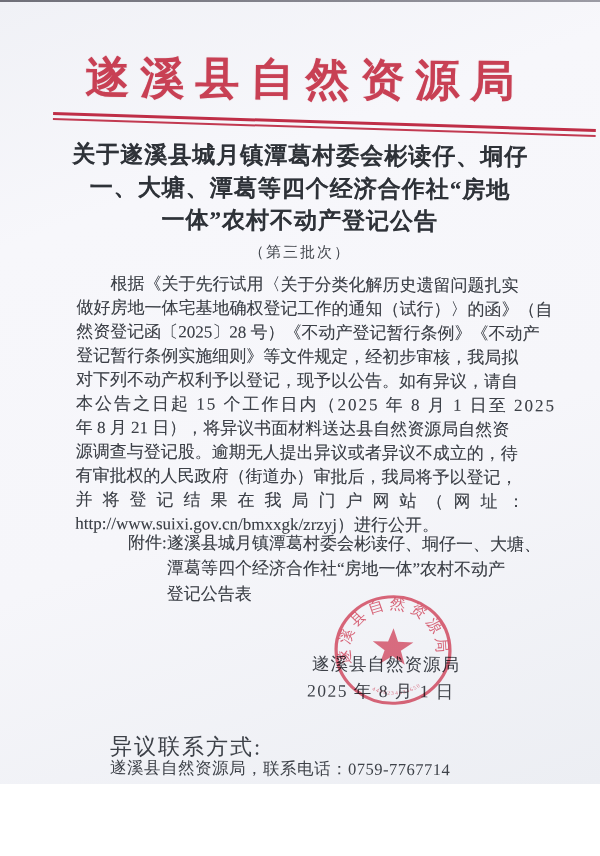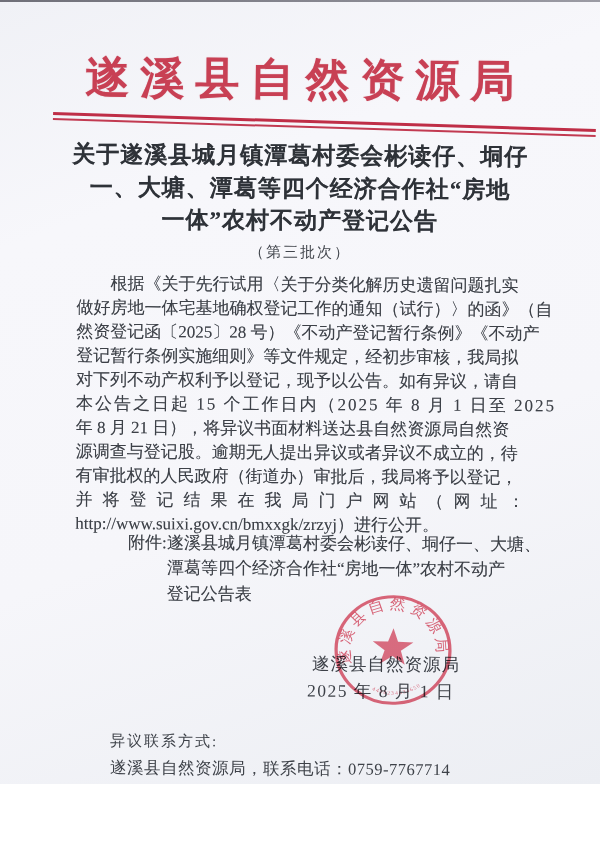--- a/index.html
+++ b/index.html
@@ -34,21 +34,21 @@
   .body .wide{letter-spacing:2px;}
   .body .stretch{letter-spacing:10px;}
   .attach{position:absolute;left:112px;top:531px;font-size:17px;line-height:25.3px;
     transform:rotate(0.3deg);text-shadow:0 0 0.5px rgba(61,65,72,.4);}
   .attach .lbl{position:absolute;left:16px;top:0;}
   .attach .txt{margin-left:55px;white-space:nowrap;}
   .sign-agency{position:absolute;left:312px;top:652px;font-size:17.5px;
     letter-spacing:1px;white-space:nowrap;transform:rotate(0.4deg);}
   .sign-date{position:absolute;left:307px;top:679px;font-size:17.5px;
     letter-spacing:1.5px;white-space:nowrap;transform:rotate(0.4deg);}
-  .contact-h{position:absolute;left:110px;top:732px;font-size:15px;
+  .contact-h{position:absolute;left:110px;top:732px;font-size:22px;
     letter-spacing:2px;transform:rotate(0.4deg);}
   .contact-d{position:absolute;left:110px;top:758px;font-size:16.5px;
     letter-spacing:0.5px;white-space:nowrap;transform:rotate(0.4deg);}
   .bottom-rule{position:absolute;left:38px;top:784px;width:508px;
     transform:rotate(1.5deg);transform-origin:left center;}
   .bottom-rule .a{height:2.4px;background:#bf2e47;}
   .bottom-rule .gap{height:3px;}
   .bottom-rule .b{height:2.4px;background:#c23a51;}
   .seal{position:absolute;left:330px;top:591px;width:126px;height:118px;
     mix-blend-mode:multiply;opacity:.92;}

